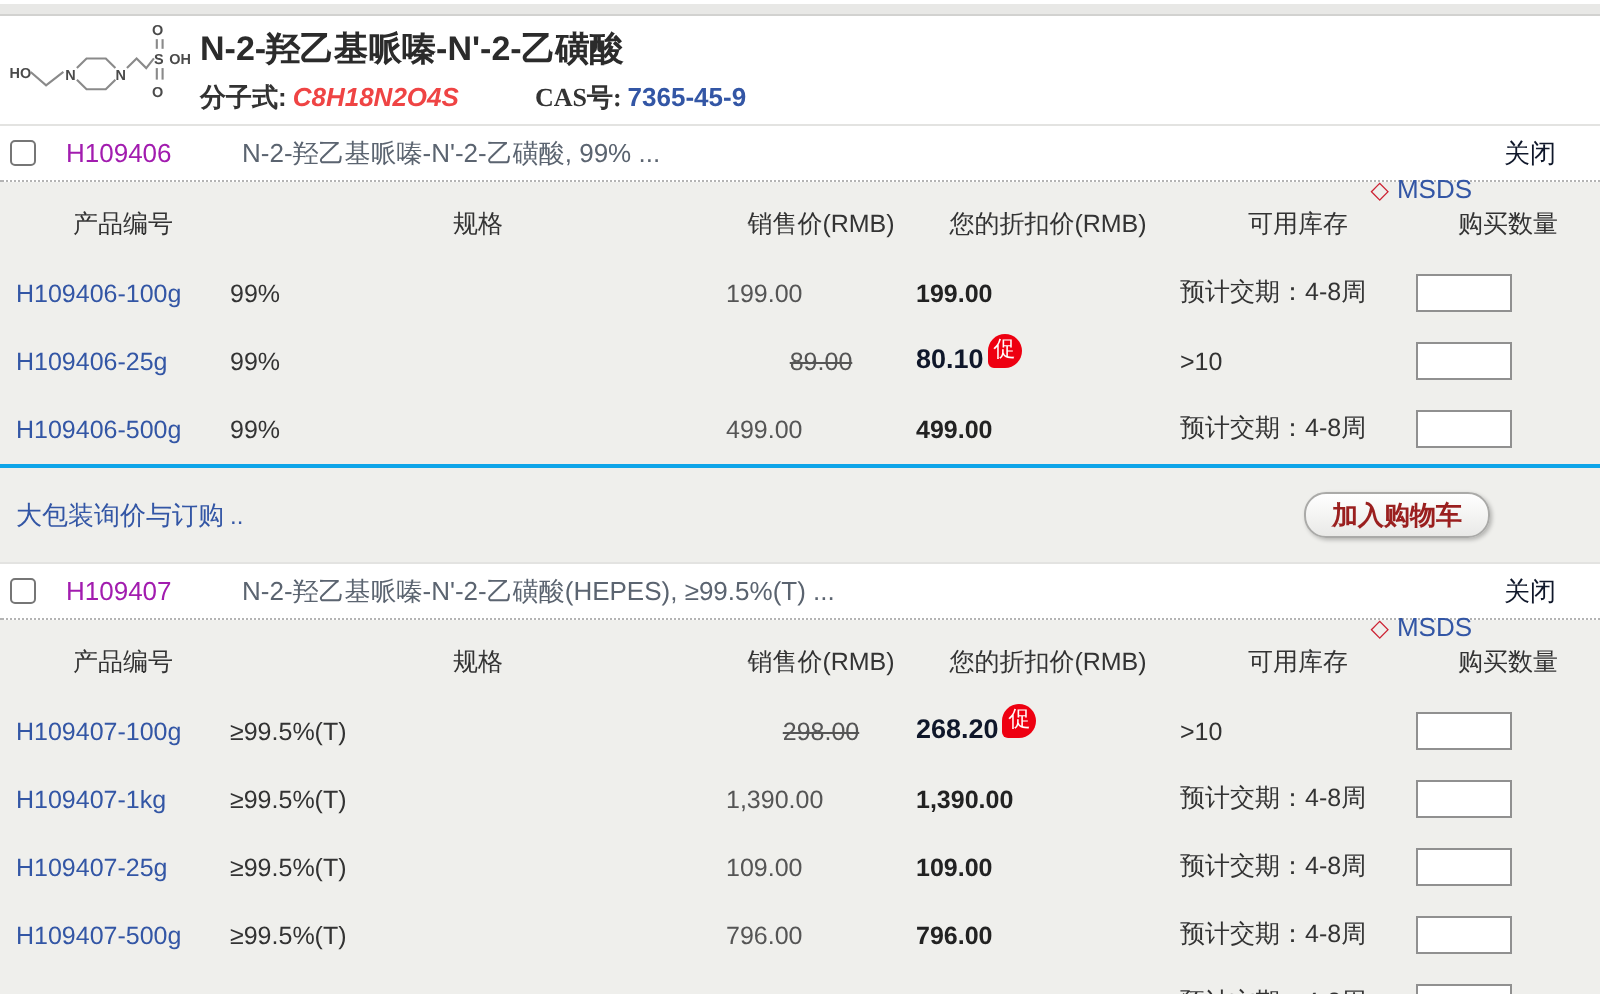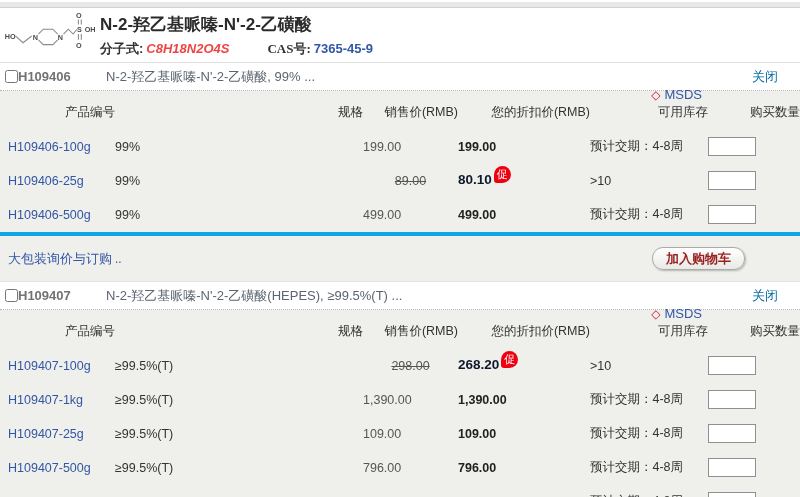--- a/index.html
+++ b/index.html
@@ -22,48 +22,48 @@
   .cas-label { margin-left:38px;font-family:Liberation Serif, serif; }
   .meta-link { color:#3356a5; text-decoration:none; margin-left:3px; cursor:pointer; }
 
   
   .product-row {
     display:flex; align-items:center; height:29px; background:#fff;
     border-top:1px solid #e3e3e1; border-bottom:1px dotted #b4b4b4;
     padding:0 22px 0 5px; font-size:13px;
   }
   .cb { width:13px; height:13px; margin:0; }
-  .code-link { color:#737373; text-decoration:none; width:74px; cursor:pointer;font-weight:bold; }
+  .code-link { color:#a21caf; text-decoration:none; margin-left:15px; width:74px; cursor:pointer; }
   .desc { color:#5b6470; margin-left:14px; }
   .spacer { flex:1; }
   .msds { color:#3356a5; text-decoration:none; cursor:pointer;margin-top:36px; }
   .msds-icon { color:#cc2233; margin-right:4px; font-size:12px; }
-  .close { color:#0369a1; text-decoration:none; margin-left:50px; cursor:pointer; }
+  .close { color:#0f172a; text-decoration:none; margin-left:16px; cursor:pointer; }
 
   
   .table-section { background:#efefec; }
   .table-section.last { min-height:196px; }
   .price-table { width:100%; border-collapse:collapse; table-layout:fixed; font-size:12.5px; }
-  .price-table th { text-align:right; font-weight:normal; color:#333; padding:13px 0 9px; }
+  .price-table th { text-align:center; font-weight:normal; color:#333; padding:13px 0 9px; }
   .price-table td { padding:7px 0 8px; color:#333; vertical-align:middle; }
   .price-table th:first-child, .price-table td:first-child { padding-left:8px; }
   .sku-link { color:#3356a5; text-decoration:none; cursor:pointer; }
   td.list { color:#555; }
   td.struck { text-decoration:line-through;text-align:center; }
   .bold-price { font-weight:bold; color:#222; }
   .red-price { font-weight:bold; color:#0f172a; font-size:13.5px; }
   .promo-badge {
     display:inline-block; position:relative; top:-6px; margin-left:2px;
     width:17px; height:17px; line-height:17px; text-align:center;
     background:#ee0011; color:#fff; font-size:11px; border-radius:50% 50% 50% 3px;
   }
   .qty { width:48px; height:19px; border:1px solid #909090; background:#fff; }
 
   
-  .bulk-bar { display:flex; align-items:center; height:49px; border-top:4px solid #0ea5e9; padding:0 55px 0 8px; }
+  .bulk-bar { display:flex; align-items:center; height:49px; border-top:2px solid #0ea5e9; padding:0 55px 0 8px; }
   .bulk-link { color:#3356a5; text-decoration:none; font-size:13px; cursor:pointer; }
   .bulk-suffix { margin-left:3px; font-size:12px; }
   .cart-btn {
     height:23px; padding:0 13px; border:1px solid #aaaaa8; border-radius:11px;
     background:linear-gradient(#ffffff,#e9e9e7); color:#9a1f1f; font-weight:bold;
     font-size:13px; font-family:inherit; box-shadow:1px 1px 2px rgba(0,0,0,0.25); cursor:pointer;
   }
 </style>
 </head>
 <body>

